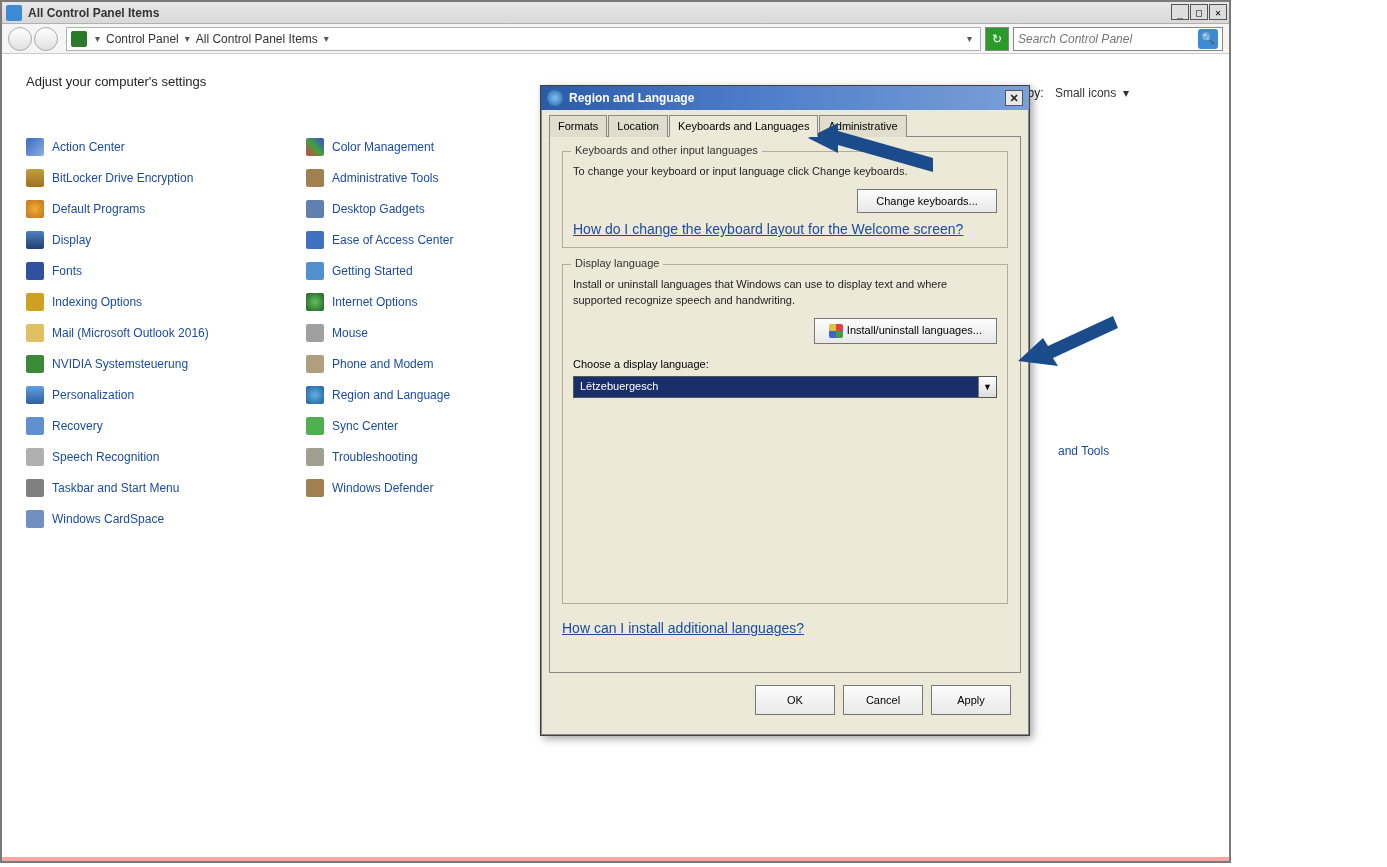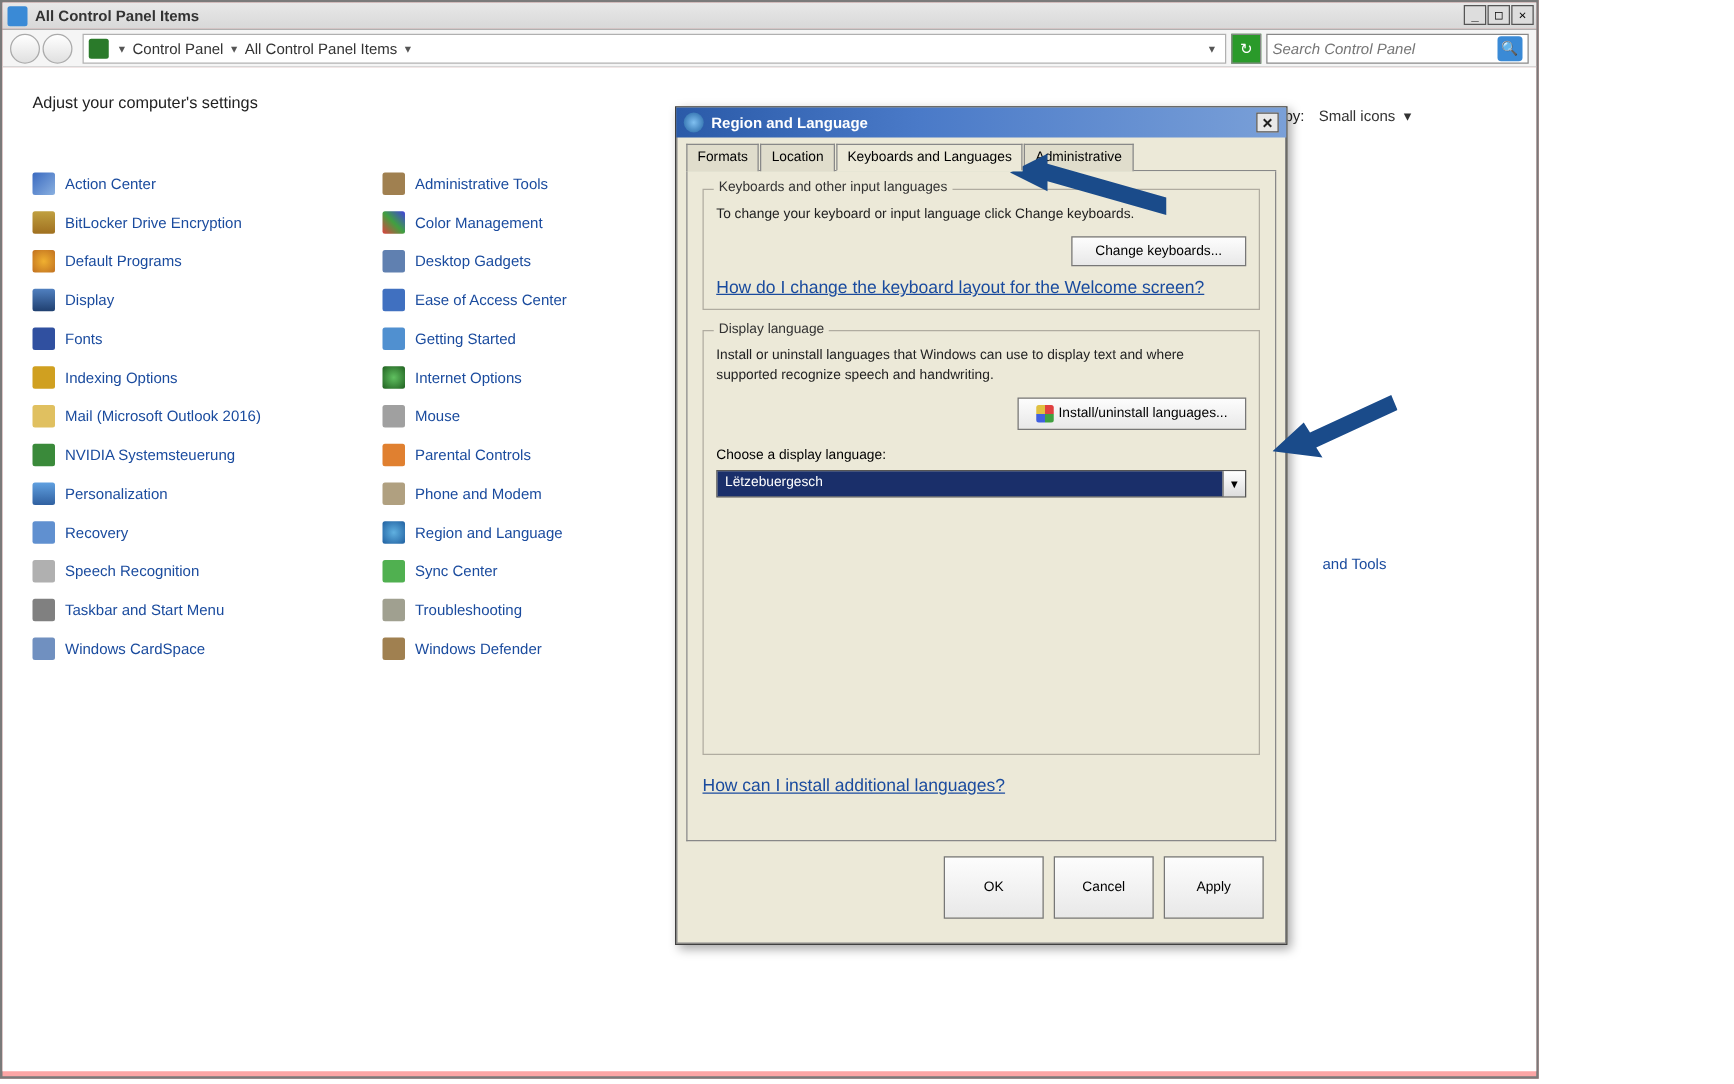--- a/index.html
+++ b/index.html
@@ -77,21 +77,21 @@
 .tab.active { background: #ece9d8; border-bottom: 1px solid #ece9d8; z-index: 2; font-weight: normal; }
 .tab.inactive { background: #e0ddcc; }
 
 .tab-content { border: 1px solid #888; border-top: none; padding: 14px 12px 10px 12px; min-height: 536px; background: #ece9d8; }
 
 .groupbox { border: 1px solid #b0aca0; padding: 12px 10px 10px 10px; margin-bottom: 16px; position: relative; }
 .gb-title { position: absolute; top: -8px; left: 8px; background: #ece9d8; padding: 0 4px; font-size: 11px; color: #333; }
 .gb-text { font-size: 11px; color: #222; line-height: 1.4; margin-bottom: 10px; }
 .gb-btn-row { display: flex; justify-content: flex-end; margin-bottom: 8px; }
 .win-button { padding: 5px 14px; border: 1px solid #777; background: linear-gradient(#fdfdfd,#e8e8e8); font-size: 11px; cursor: pointer; min-width: 140px; text-align: center; }
-.win-button.small { min-width: 80px; padding: 18px 14px; }
+.win-button.small { min-width: 80px; padding: 8px 14px; }
 .shield { display: inline-block; width: 14px; height: 14px; vertical-align: middle; margin-right: 4px; background: conic-gradient(#e04040 0 90deg,#40a040 90deg 180deg,#4060e0 180deg 270deg,#e0c040 270deg 360deg); border-radius: 2px; }
 .link { color: #1a4b9e; text-decoration: underline; font-size: 14px; cursor: pointer; }
 
 .choose-label { font-size: 11px; margin: 14px 0 6px 0; }
 .combo { display: flex; border: 1px solid #555; height: 22px; }
 .combo-sel { flex: 1; background: #1a2f6a; color: #fff; padding: 3px 6px; font-size: 11px; }
 .combo-btn { width: 18px; background: linear-gradient(#fff,#ddd); border-left: 1px solid #777; display: flex; align-items: center; justify-content: center; font-size: 9px; cursor: pointer; }
 
 .dlg-footer-link { margin-top: 10px; }
 .dlg-buttons { display: flex; justify-content: flex-end; gap: 8px; padding: 12px 10px; }
@@ -195,50 +195,46 @@
             <span class="ic ic-task"></span>
             <span>Taskbar and Start Menu</span>
           </div>
           <div class="cp-item">
             <span class="ic ic-card"></span>
             <span>Windows CardSpace</span>
           </div>
         </div>
       <div class="cp-col" id="col2">
           <div class="cp-item">
+            <span class="ic ic-color"></span>
+            <span>Color Management</span>
+          </div>
+          <div class="cp-item">
             <span class="ic ic-admin"></span>
             <span>Administrative Tools</span>
           </div>
           <div class="cp-item">
-            <span class="ic ic-color"></span>
-            <span>Color Management</span>
-          </div>
-          <div class="cp-item">
             <span class="ic ic-gadget"></span>
             <span>Desktop Gadgets</span>
           </div>
           <div class="cp-item">
             <span class="ic ic-ease"></span>
             <span>Ease of Access Center</span>
           </div>
           <div class="cp-item">
             <span class="ic ic-start"></span>
             <span>Getting Started</span>
           </div>
           <div class="cp-item">
             <span class="ic ic-inet"></span>
             <span>Internet Options</span>
           </div>
           <div class="cp-item">
             <span class="ic ic-mouse"></span>
             <span>Mouse</span>
-          </div>
-          <div class="cp-item">
-            <span class="ic ic-parent"></span>
-            <span>Parental Controls</span>
           </div>
           <div class="cp-item">
             <span class="ic ic-phone"></span>
             <span>Phone and Modem</span>
           </div>
           <div class="cp-item">
             <span class="ic ic-region"></span>
             <span>Region and Language</span>
           </div>
           <div class="cp-item">

